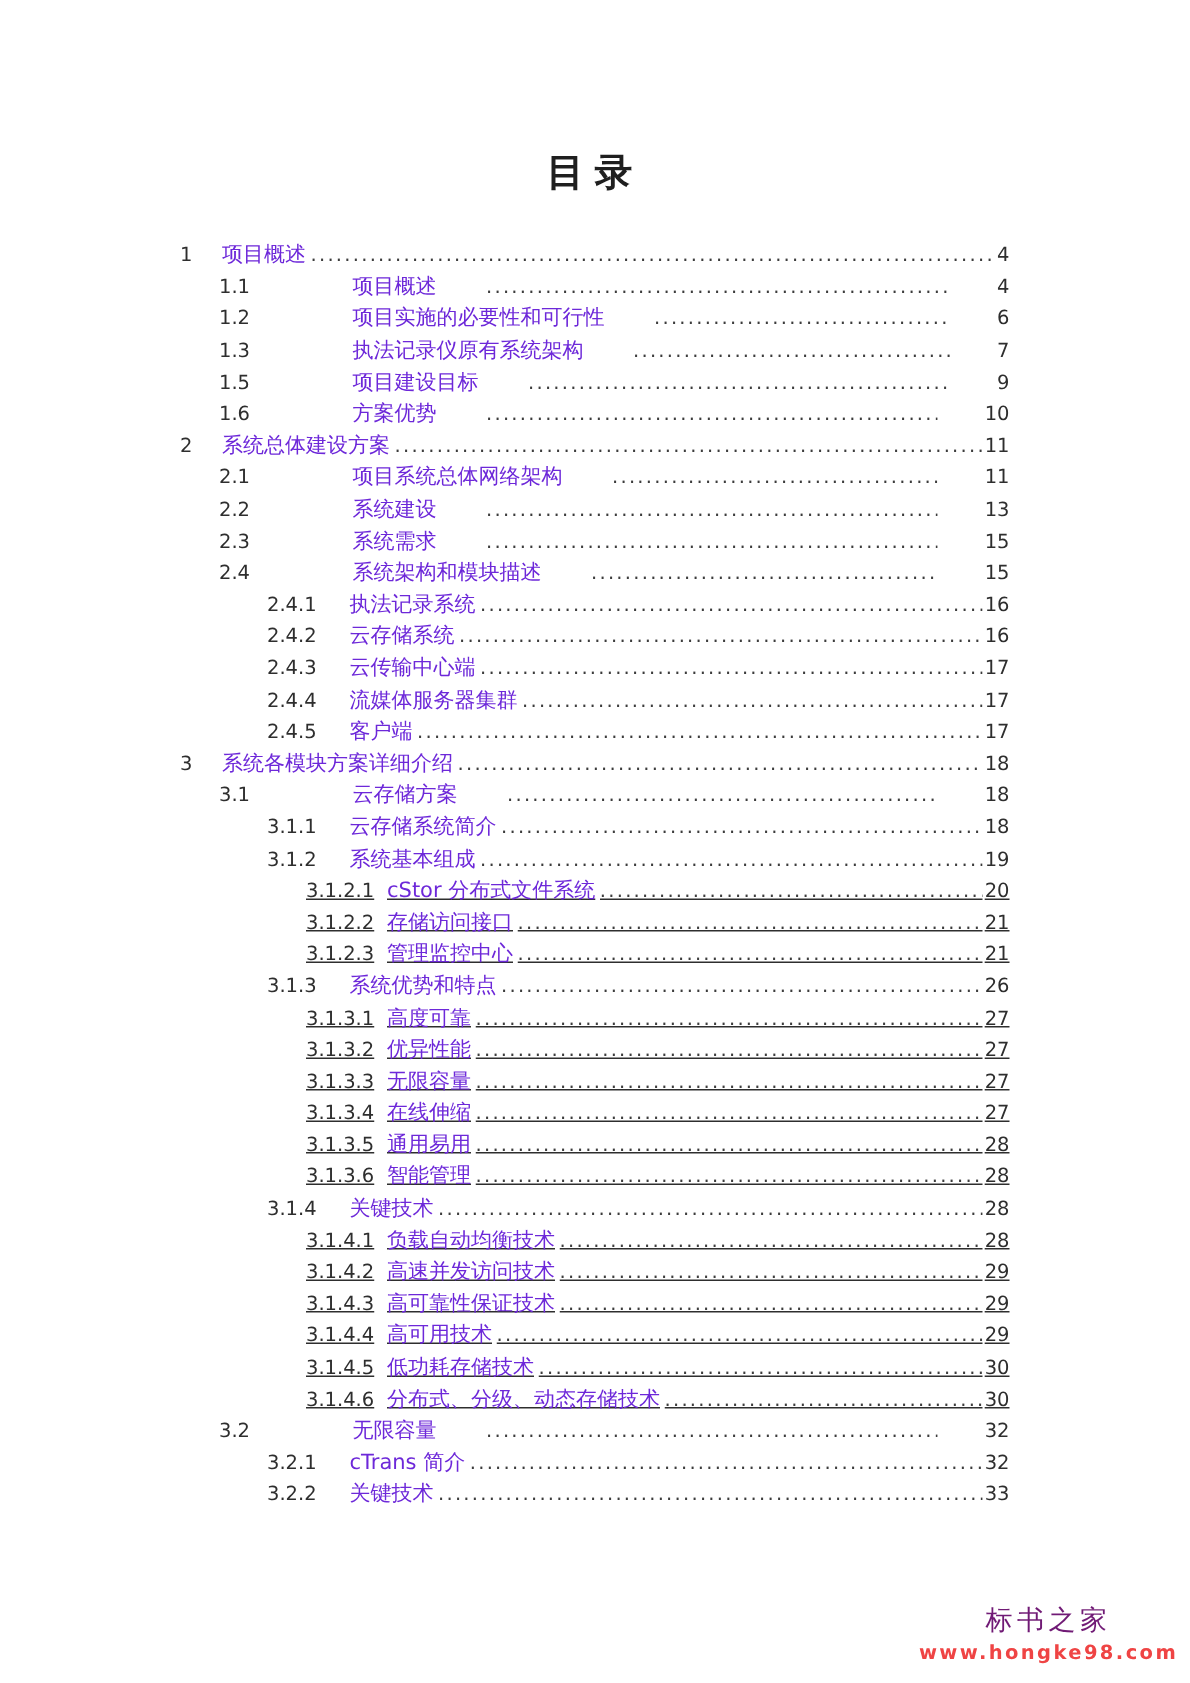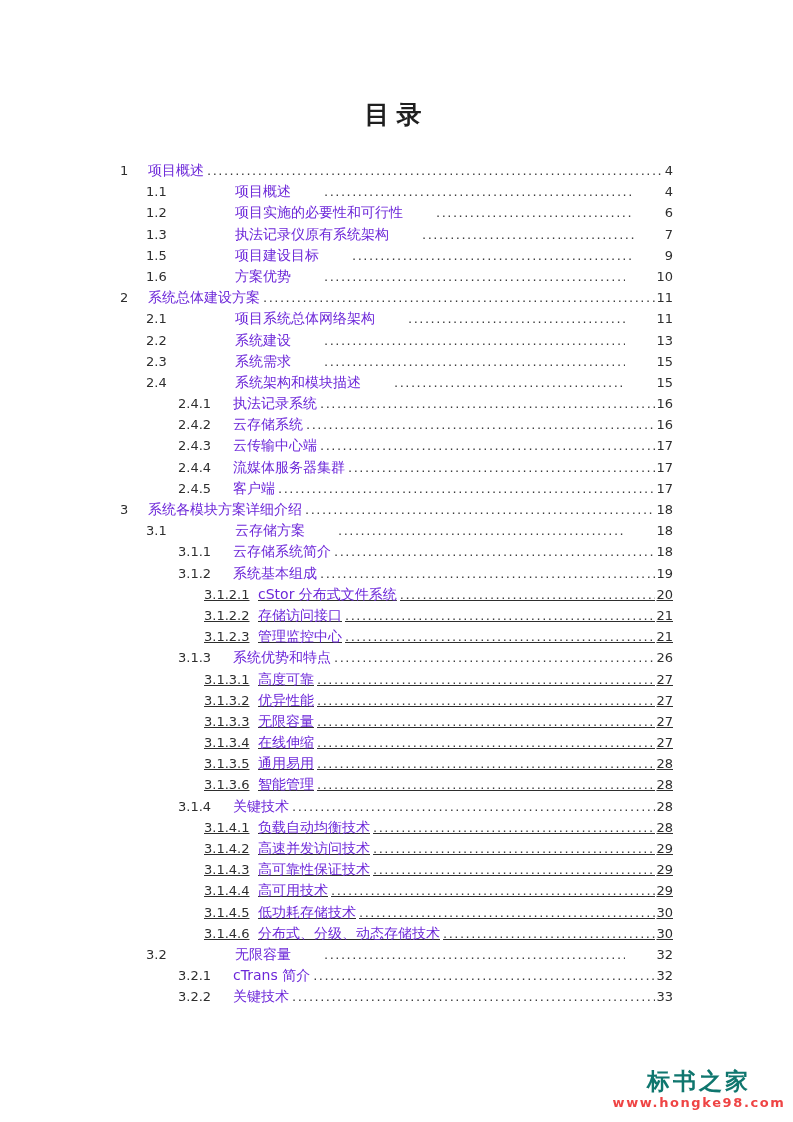--- a/index.html
+++ b/index.html
@@ -80,24 +80,24 @@
 
   .watermark {
     position: absolute;
     right: 4px;
     bottom: 12px;
     width: 180px;
     text-align: center;
     user-select: none;
   }
   .watermark .brand {
-    font-size: 23px;
-    font-weight: bold;
+    font-size: 18px;
+    font-weight: normal;
     letter-spacing: 3px;
-    color: #0f766e;
+    color: #701a75;
     line-height: 26px;
   }
   .watermark .url {
     margin-top: 2px;
     font-size: 13px;
     font-weight: 600;
     letter-spacing: 1.6px;
     color: #ef4444;
     line-height: 14px;
   }

